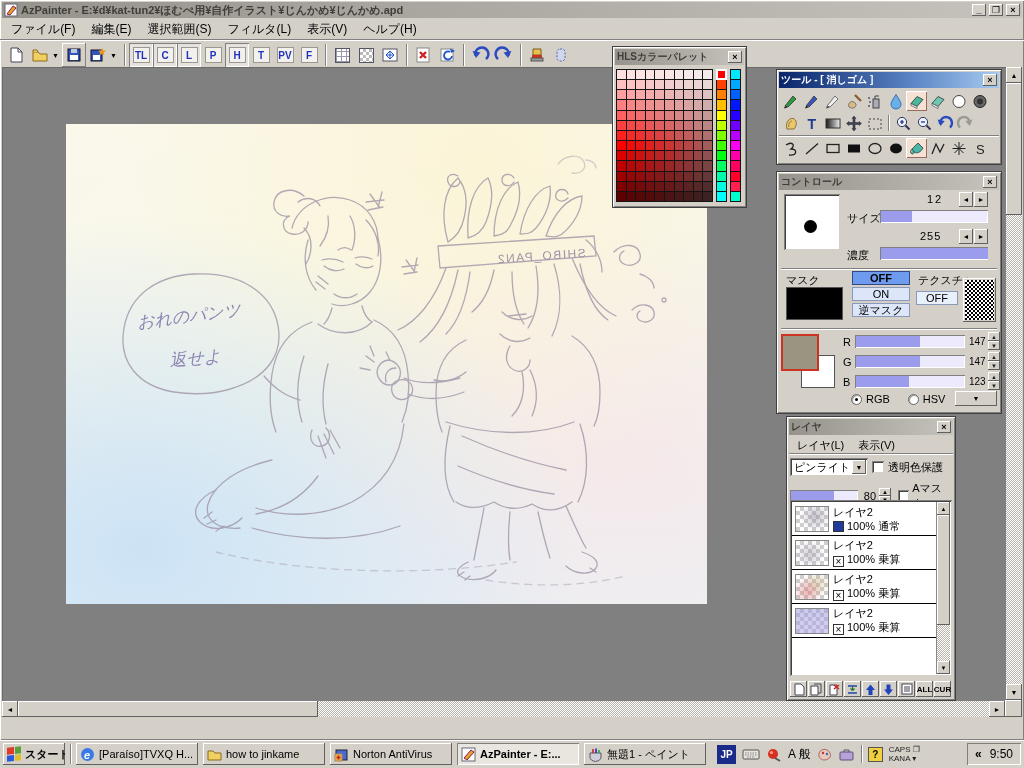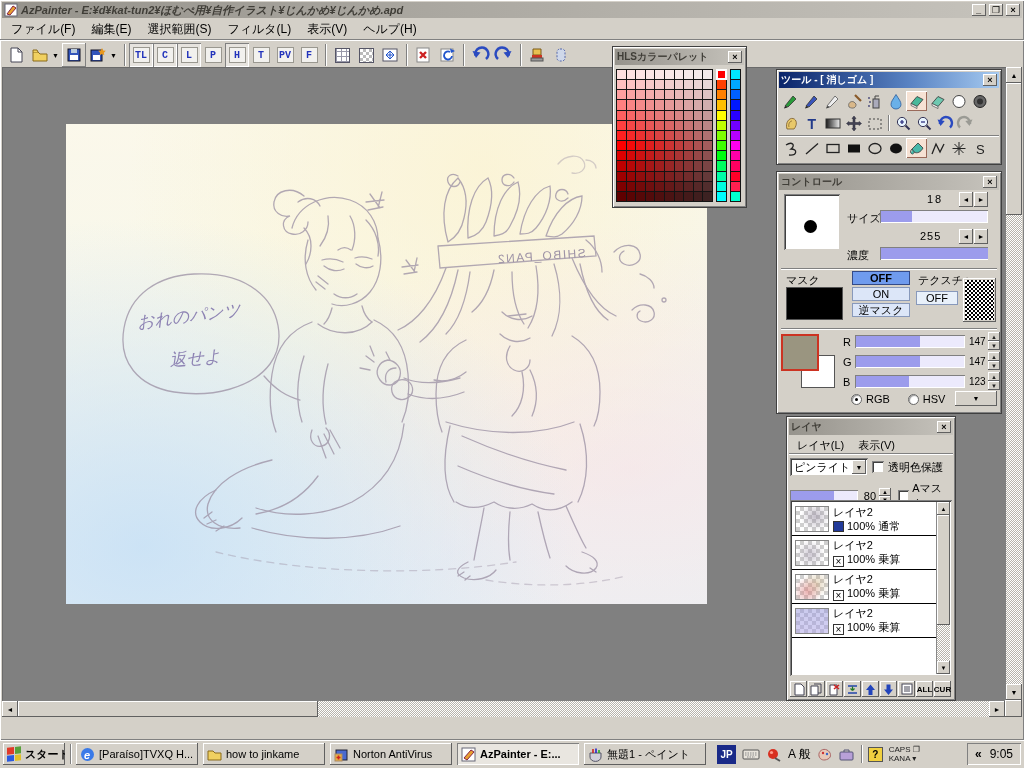--- a/index.html
+++ b/index.html
@@ -14,21 +14,21 @@
   .titlebar{height:16px;display:flex;align-items:center;padding:0 2px;gap:3px;overflow:hidden;}
   .titlebar.active{background:linear-gradient(90deg,#0a246a,#5a84c4 60%,#a6caf0);color:#fff;}
   .titlebar.inactive{background:linear-gradient(90deg,#96938c,#c6c3bc);color:#403e38;}
   .titletext{font-weight:bold;font-size:11px;white-space:nowrap;flex:1;}
   .capbtn{width:14px;height:12px;font-size:9px;font-weight:bold;display:flex;align-items:center;justify-content:center;color:#000;line-height:1;}
   
   .tbtn{width:24px;height:24px;display:flex;align-items:center;justify-content:center;position:relative;}
   .tbtn.bordered{box-shadow:inset -1px -1px 0 #808080,inset 1px 1px 0 #fff;}
   .tbtn.pressed{box-shadow:inset 1px 1px 0 #808080,inset -1px -1px 0 #fff;background:#e6e3de;}
   .sep{width:1px;height:22px;background:#808080;box-shadow:1px 0 0 #fff;margin:0 4px;}
-  .letter{color:#2233bb;font-weight:bold;font-size:10px;border:1px solid #9a9890;background:#f2f1ee;width:17px;height:16px;display:flex;align-items:center;justify-content:center;font-family:Liberation Mono, monospace;}
+  .letter{color:#2233bb;font-weight:bold;font-size:10px;border:1px solid #9a9890;background:#f2f1ee;width:17px;height:16px;display:flex;align-items:center;justify-content:center;}
   
   .menubar{display:flex;align-items:center;height:19px;padding-left:4px;gap:2px;}
   .menuitem{padding:2px 7px;}
   
   .slider{height:13px;background:#eceafc;box-shadow:inset 1px 1px 0 #808080,inset -1px -1px 0 #fff;position:relative;}
   .slider .fill{position:absolute;left:1px;top:1px;bottom:1px;background:#9c9cec;}
   .spin{display:flex;flex-direction:column;width:12px;}
   .spin div{height:9px;font-size:6px;display:flex;align-items:center;justify-content:center;color:#222;}
   .arrbtn{width:14px;height:15px;font-size:7px;display:flex;align-items:center;justify-content:center;}
   
@@ -78,21 +78,21 @@
       <defs>
   <linearGradient id="grd" x1="0" y1="0" x2="1" y2="0">
           <stop offset="0" stop-color="#1a1a1a"></stop>
           <stop offset="1" stop-color="#f0f0f0"></stop>
         </linearGradient>
 </defs>
     </svg>
 
   <div class="window" style="left:0;top:0;width:1024px;height:740px;">
 
-    <div class="titlebar inactive" style="margin:2px;font-style:italic;">
+    <div class="titlebar inactive" style="margin:2px;">
       <span style="width:14px;height:14px;flex:none;">
         <svg width="14" height="14">
             <rect x="1" y="1" width="12" height="12" fill="#fff" stroke="#667"></rect>
             <path d="M3,11 L9,3 L12,5 L6,12 Z" fill="#e8a030" stroke="#824"></path>
           </svg>
       </span>
       <span class="titletext">AzPainter - E:¥d¥kat-tun2¥ほむぺ用¥自作イラスト¥じんかめ¥じんかめ.apd</span>
       <span class="capbtn thinraised">_</span>
       <span class="capbtn thinraised">❐</span>
       <span class="capbtn thinraised">×</span>
@@ -703,21 +703,21 @@
 
   <div class="window" style="left:777px;top:172px;width:224px;height:241px;z-index:6;">
     <div class="titlebar inactive" style="margin:2px;">
       <span class="titletext" style="font-size:10px;">コントロール</span>
       <span class="capbtn thinraised">×</span>
     </div>
 
     <div class="field" style="position:absolute;left:7px;top:22px;width:56px;height:56px;">
       <div style="position:absolute;left:20px;top:26px;width:13px;height:13px;border-radius:50%;background:#000;"></div>
     </div>
-    <div style="position:absolute;left:150px;top:21px;font-size:11px;letter-spacing:2px;">18</div>
+    <div style="position:absolute;left:150px;top:21px;font-size:11px;letter-spacing:2px;">12</div>
     <div class="arrbtn thinraised" style="position:absolute;left:182px;top:20px;">◄</div>
     <div class="arrbtn thinraised" style="position:absolute;left:197px;top:20px;">►</div>
     <div style="position:absolute;left:70px;top:39px;font-size:11px;">サイズ</div>
     <div class="slider" style="position:absolute;left:103px;top:38px;width:108px;">
         <div class="fill" style="width:29%;"></div>
       </div>
     <div style="position:absolute;left:143px;top:58px;font-size:11px;letter-spacing:1px;">255</div>
     <div class="arrbtn thinraised" style="position:absolute;left:182px;top:57px;">◄</div>
     <div class="arrbtn thinraised" style="position:absolute;left:197px;top:57px;">►</div>
     <div style="position:absolute;left:70px;top:76px;font-size:11px;">濃度</div>
@@ -991,16 +991,16 @@
       <div style="width:1px;height:18px;background:#808080;box-shadow:1px 0 0 #fff;"></div>
       <span style="width:15px;height:15px;background:#f0d040;border:1px solid #555;font-weight:bold;font-size:10px;display:flex;align-items:center;justify-content:center;">?</span>
       <div style="display:flex;flex-direction:column;font-size:8px;line-height:9px;color:#222;">
         <span><span>CAPS</span> ❐</span>
         <span><span>KANA</span> ▾</span>
       </div>
     </div>
 
     <div class="sunken" style="margin-left:auto;height:22px;display:flex;align-items:center;gap:8px;padding:0 8px;">
       <span style="font-weight:bold;">«</span>
-      <span style="font-size:12px;">9:05</span>
+      <span style="font-size:12px;">9:50</span>
     </div>
   </div>
 </div>
 
 </body></html>

